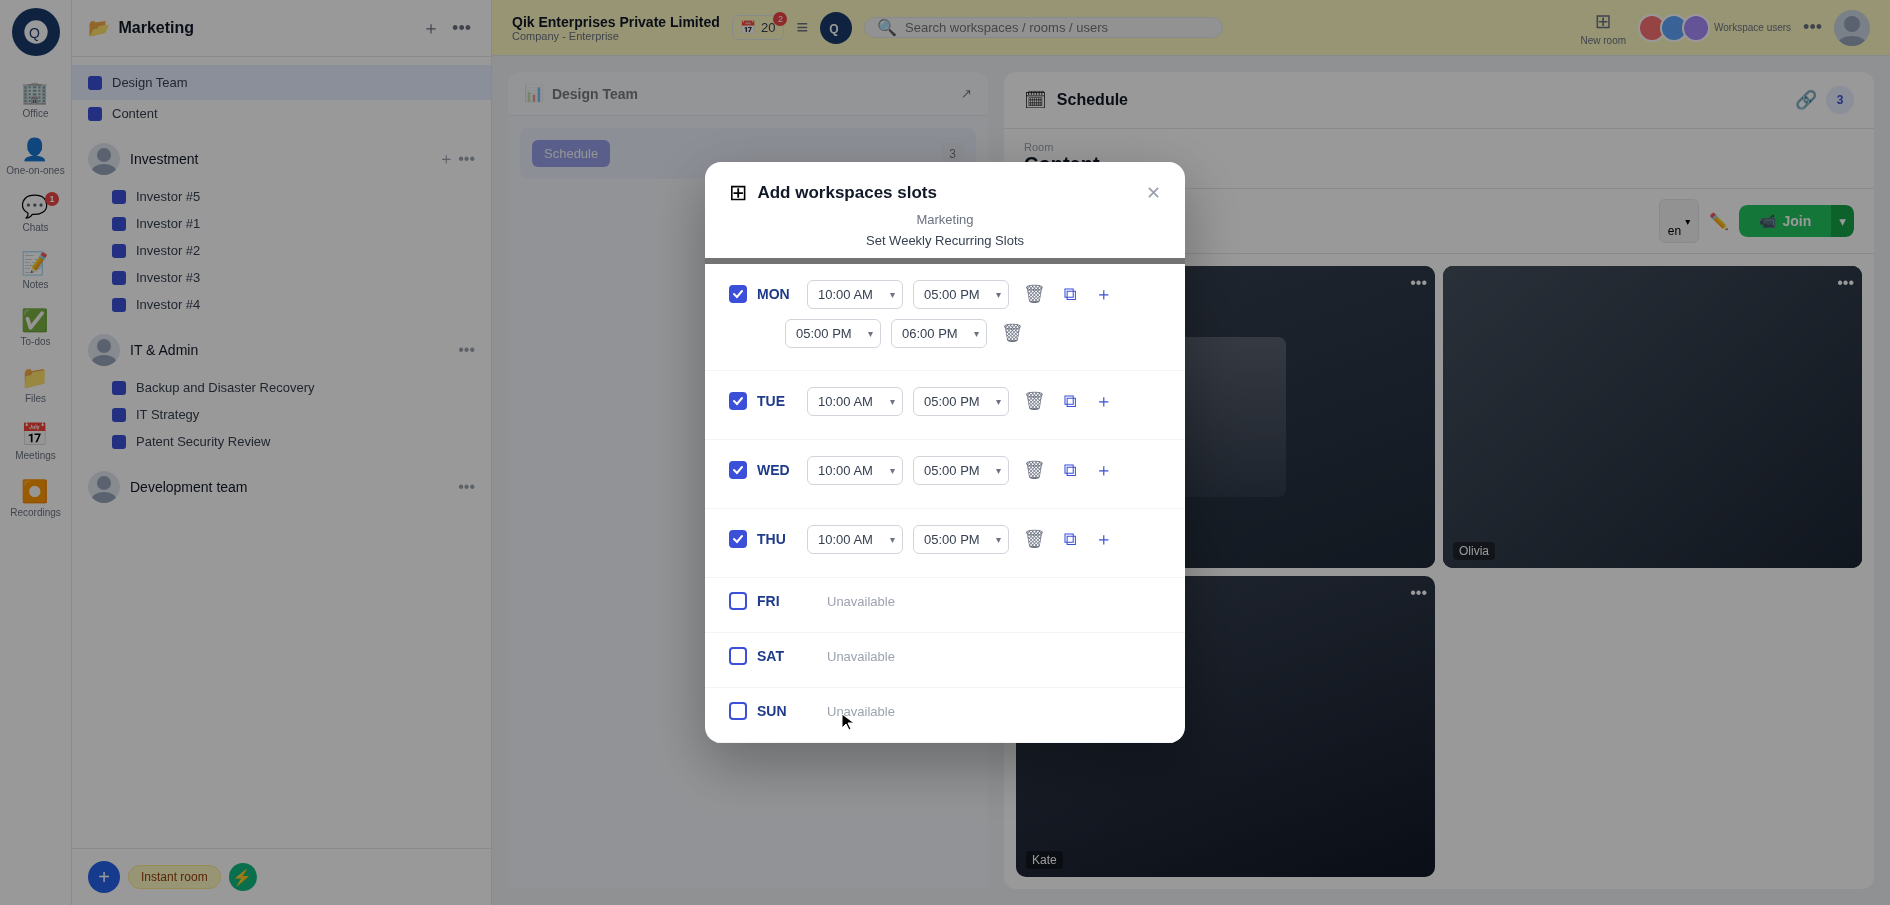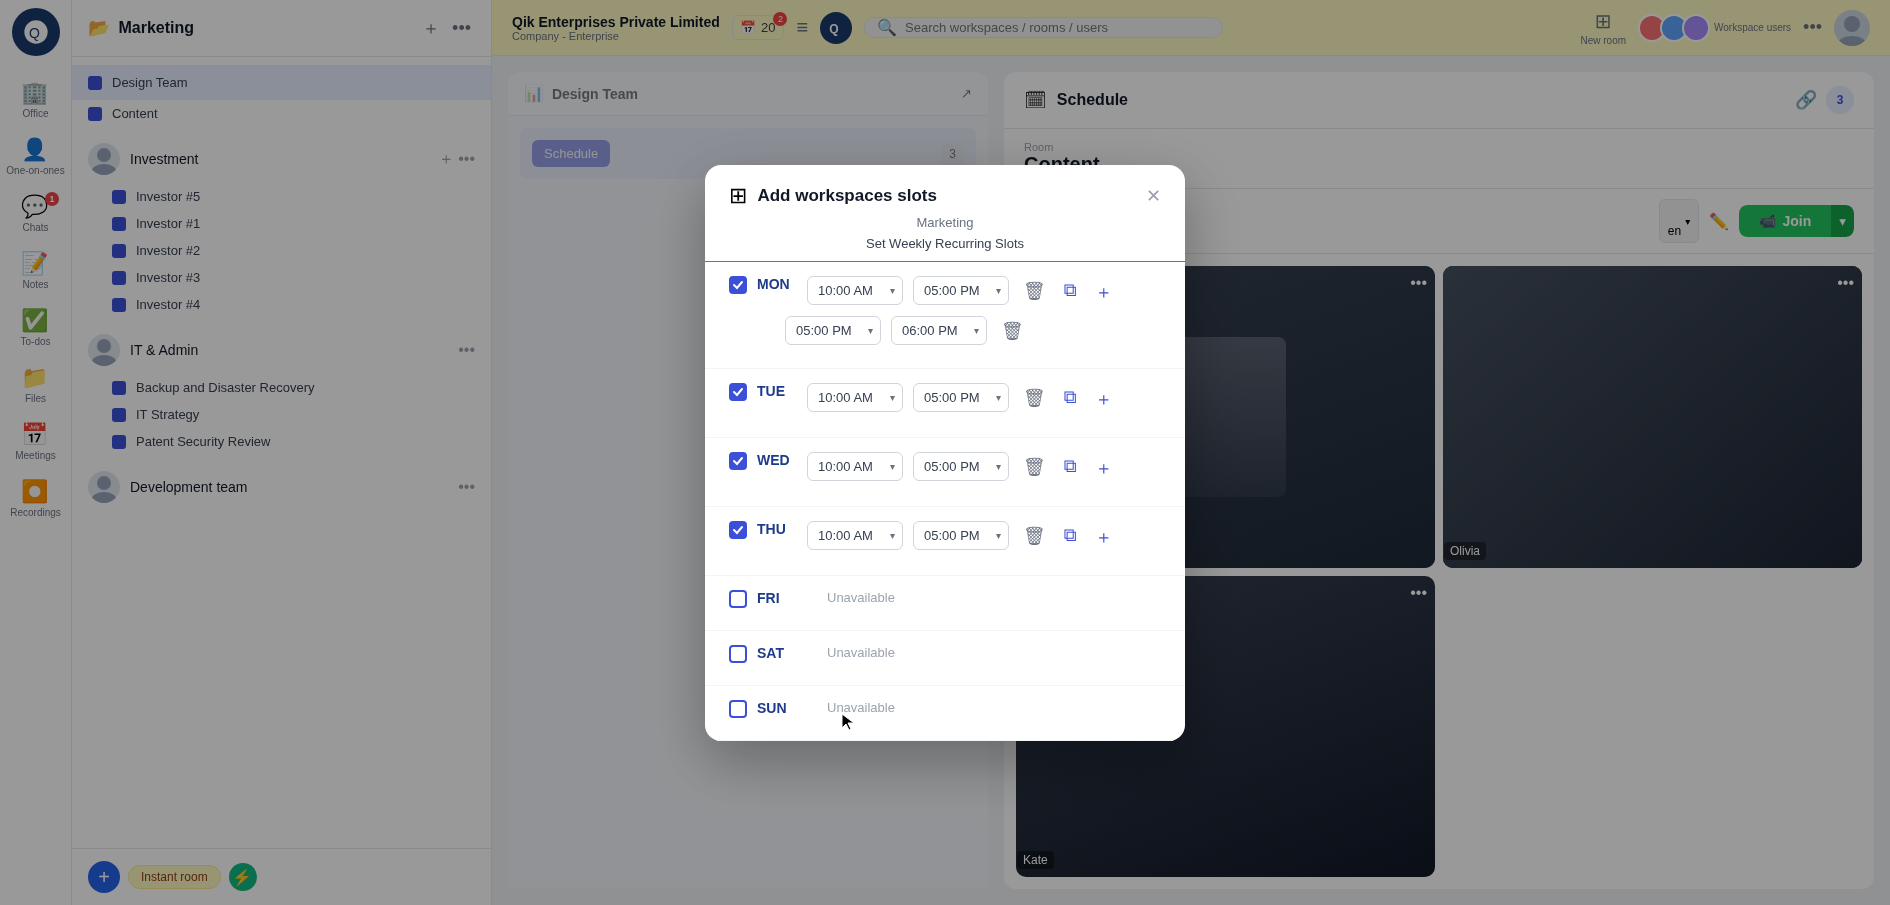--- a/index.html
+++ b/index.html
@@ -160,21 +160,21 @@
       padding: 12px;
     }
     .video-tile {
       border-radius: 10px;
       overflow: hidden;
       position: relative;
       background: #1f2937;
       min-height: 150px;
     }
     .video-tile .participant-name {
-      position: absolute; bottom: 8px; left: 1px;
+      position: absolute; bottom: 8px; left: 10px;
       color: white; font-size: 12px; font-weight: 500;
       background: rgba(0,0,0,0.4); padding: 2px 6px; border-radius: 4px;
     }
     .video-tile .more-btn {
       position: absolute; top: 8px; right: 8px;
       color: white; font-size: 16px; cursor: pointer; background: none; border: none;
     }
 
     
     .overlay {
@@ -202,21 +202,21 @@
       padding: 0;
     }
 
     
     .day-row {
       padding: 14px 24px;
       border-bottom: 1px solid #f3f4f6;
     }
     
     .time-slot-row {
-      display: flex; align-items: flex-start; gap: 10px; margin-bottom: 8px;
+      display: flex; align-items: center; gap: 10px; margin-bottom: 8px;
     }
     .time-select {
       background: #fff; border: 1px solid #d1d5db; border-radius: 6px;
       padding: 6px 28px 6px 10px; font-size: 13px; color: #374151;
       appearance: none; cursor: pointer; position: relative;
     }
     .time-select-wrap {
       position: relative; display: inline-flex; align-items: center;
     }
     .time-select-wrap::after {
@@ -551,21 +551,21 @@
   <div class="overlay">
     <div class="modal">
 
       <div style="display:flex; flex-direction:column;">
         <div style="display:flex; align-items:center; padding:18px 24px 0;">
           <span style="font-size:22px; margin-right:10px;">⊞</span>
           <span style="font-size:17px; font-weight:700; color:#111827; flex:1;">Add workspaces slots</span>
           <button style="background:none; border:none; cursor:pointer; font-size:18px; color:#9ca3af;">✕</button>
         </div>
         <div style="text-align:center; padding:6px 0; font-size:13px; color:#6b7280;">Marketing</div>
-        <div style="text-align:center; padding:0 9px 10px; font-size:13px; color:#374151; border-bottom:1px solid #737373;">Set Weekly Recurring Slots</div>
+        <div style="text-align:center; padding:0 9px 10px; font-size:13px; color:#374151; border-bottom:6px solid #737373;">Set Weekly Recurring Slots</div>
       </div>
 
       <div class="modal-body">
 
         <div class="day-row">
           <div class="time-slot-row">
             <div class="cb">
               <svg viewBox="0 0 12 12" fill="none">
                   <polyline points="2,6 5,9 10,3" stroke="white" stroke-width="2" stroke-linecap="round"></polyline>
                 </svg>

